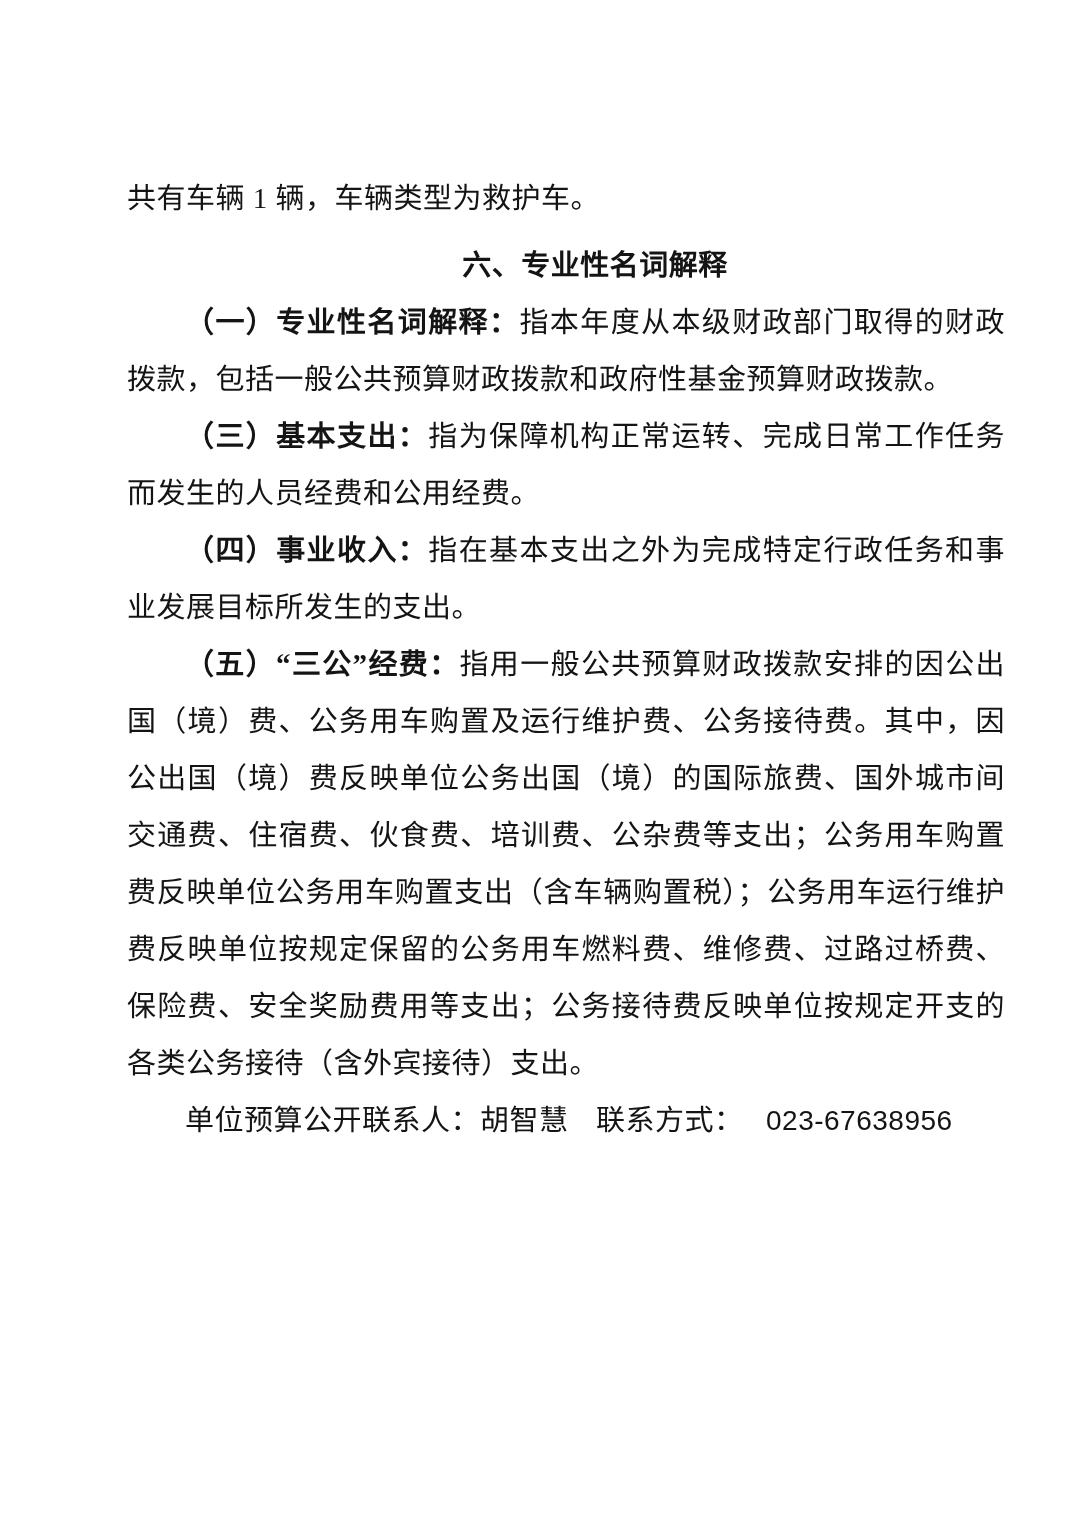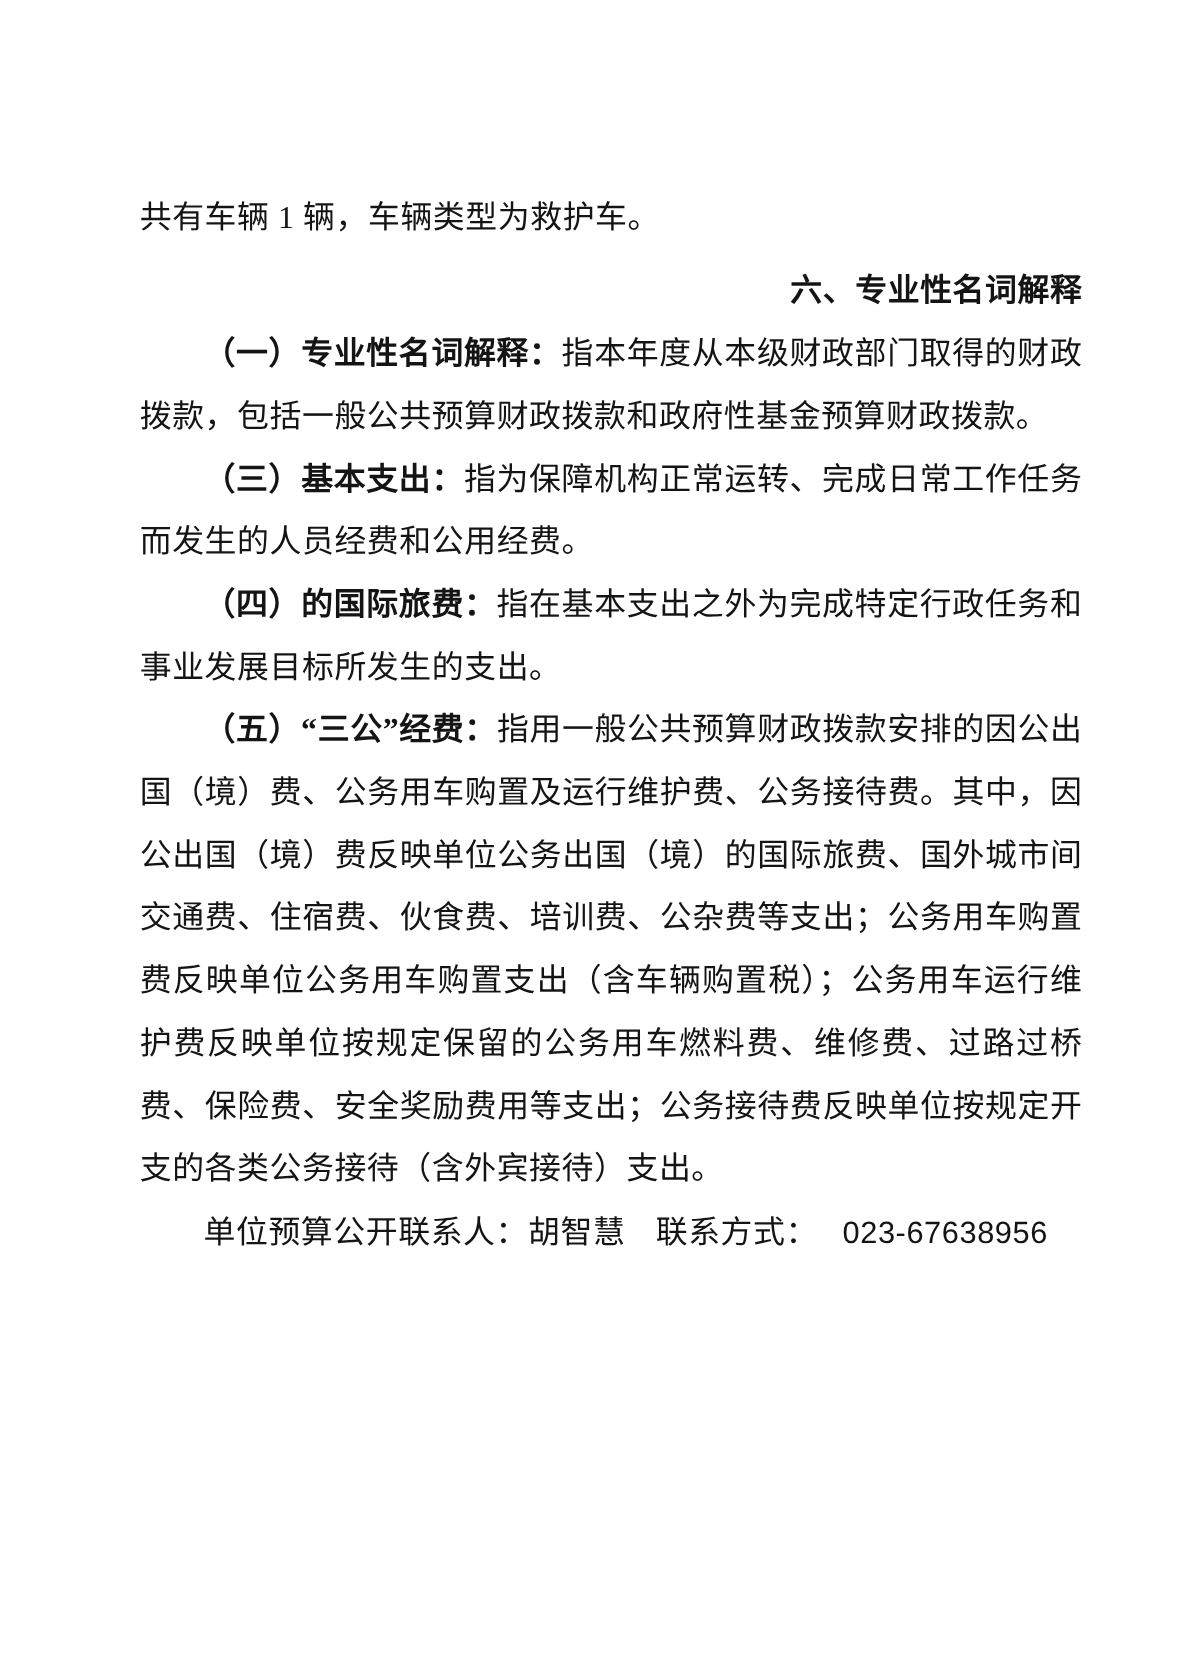--- a/index.html
+++ b/index.html
@@ -12,21 +12,21 @@
     width: 1074px;
     height: 1520px;
     overflow: hidden;
     font-family: "Liberation Serif", "DejaVu Serif", serif;
     color: #141414;
   }
   .page {
     box-sizing: border-box;
     width: 1074px;
     height: 1520px;
-    padding: 170px 90px 0 127px;
+    padding: 170px 69px 0 127px;
     background: #ffffff;
   }
   .doc-text {
     font-size: 29px;
     line-height: 57px;
     text-align: justify;
     text-justify: inter-ideograph;
     letter-spacing: 0.5px;
   }
   p {
@@ -36,21 +36,21 @@
   p.no-indent {
     text-indent: 0;
   }
   .section-heading {
     font-family: "Liberation Sans", "DejaVu Sans", sans-serif;
     font-size: 29px;
     line-height: 57px;
     font-weight: bold;
     margin: 10px 0 0 0;
     text-indent: 2em;
-    text-align: right;
+    text-align: center;
   }
   .lead {
     font-weight: bold;
   }
   .contact {
     font-weight: normal;
   }
   .contact-name {
     margin-right: 0.95em;
   }
@@ -68,20 +68,20 @@
 
     <p class="no-indent">共有车辆 1 辆，车辆类型为救护车。</p>
 
     <h2 class="section-heading">六、专业性名词解释</h2>
 
     <p><span class="lead">（一）专业性名词解释：</span><span>指本年度从本级财政部门取得的财政拨款，包括一般公共预算财政拨款和政府性基金预算财政拨款。</span></p>
 
 
     <p><span class="lead">（三）基本支出：</span><span>指为保障机构正常运转、完成日常工作任务而发生的人员经费和公用经费。</span></p>
 
-    <p><span class="lead">（四）的国际旅费：</span><span>指在基本支出之外为完成特定行政任务和事业发展目标所发生的支出。</span></p>
+    <p><span class="lead">（四）事业收入：</span><span>指在基本支出之外为完成特定行政任务和事业发展目标所发生的支出。</span></p>
 
     <p><span class="lead">（五）“三公”经费：</span><span>指用一般公共预算财政拨款安排的因公出国（境）费、公务用车购置及运行维护费、公务接待费。其中，因公出国（境）费反映单位公务出国（境）的国际旅费、国外城市间交通费、住宿费、伙食费、培训费、公杂费等支出；公务用车购置费反映单位公务用车购置支出（含车辆购置税）；公务用车运行维护费反映单位按规定保留的公务用车燃料费、维修费、过路过桥费、保险费、安全奖励费用等支出；公务接待费反映单位按规定开支的各类公务接待（含外宾接待）支出。</span></p>
 
     <p class="contact"><span>单位预算公开联系人：</span><span class="contact-name">胡智慧</span><span>联系方式：</span><span class="contact-phone">023-67638956</span></p>
 
   </div>
 </div>
 
 </body></html>

